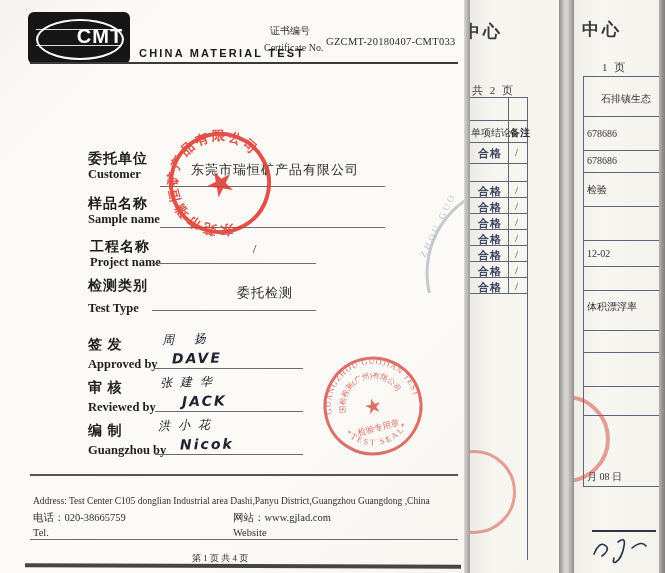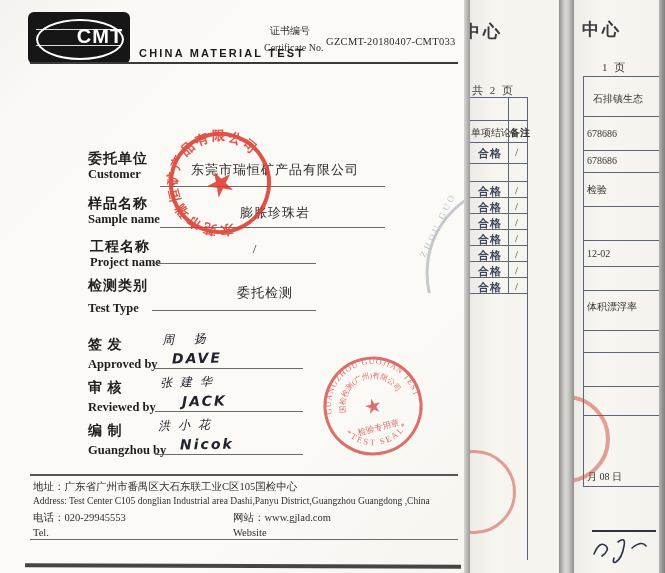--- a/index.html
+++ b/index.html
@@ -75,21 +75,20 @@
   <div class="abs cert-no">GZCMT-20180407-CMT033</div>
   <div class="abs hrule"></div>
 
   <div class="abs lbl-cn" style="left:88px;top:150px">委托单位</div>
   <div class="abs lbl-en" style="left:88px;top:167px">Customer</div>
   <div class="abs fval" style="left:165px;top:161px;width:220px">东莞市瑞恒矿产品有限公司</div>
   <div class="abs uline" style="left:160px;top:186px;width:225px"></div>
 
   <div class="abs lbl-cn" style="left:88px;top:195px">样品名称</div>
   <div class="abs lbl-en" style="left:88px;top:212px">Sample name</div>
-  <div class="abs fval" style="left:165px;top:204px;width:220px">膨胀珍珠岩</div>
   <div class="abs uline" style="left:160px;top:227px;width:225px"></div>
 
   <div class="abs lbl-cn" style="left:90px;top:238px">工程名称</div>
   <div class="abs lbl-en" style="left:90px;top:255px">Project name</div>
   <div class="abs fval" style="left:200px;top:241px;width:110px">/</div>
   <div class="abs uline" style="left:152px;top:263px;width:164px"></div>
 
   <div class="abs lbl-cn" style="left:88px;top:277px">检测类别</div>
   <div class="abs lbl-en" style="left:88px;top:301px">Test Type</div>
   <div class="abs fval" style="left:200px;top:284px;width:130px">委托检测</div>
@@ -143,27 +142,27 @@
       <textPath href="#tsBot" startOffset="12">*TEST SEAL*</textPath>
     </text>
     <text font-size="7.5" fill="#d6514a">
       <textPath href="#tsIn" startOffset="0">国检检测(广州)有限公司</textPath>
     </text>
     <text x="53" y="60" text-anchor="middle" font-size="20" fill="#d6514a">★</text>
     <text x="53" y="78" text-anchor="middle" font-size="8.5" fill="#d6514a">检验专用章</text>
   </svg>
 
   <div class="abs" style="left:30px;top:474px;width:428px;height:1.5px;background:#555"></div>
-  <div class="abs foot" style="left:33px;top:480px">地址：广东省广州市番禺区大石东联工业C区105国检中心</div>
   <div class="abs foot" style="left:33px;top:496px;font-size:9.5px">Address: Test Center C105 donglian Industrial area Dashi,Panyu District,Guangzhou Guangdong ,China</div>
-  <div class="abs foot" style="left:33px;top:511px">电话：020-29945553</div>
+  <div class="abs foot" style="left:33px;top:511px">电话：020-38665759</div>
   <div class="abs foot" style="left:233px;top:511px">网站：www.gjlad.com</div>
   <div class="abs foot" style="left:33px;top:527px">Tel.</div>
   <div class="abs foot" style="left:233px;top:527px">Website</div>
   <div class="abs uline" style="left:30px;top:539px;width:428px"></div>
+  <div class="abs foot" style="left:120px;top:552px;width:200px;text-align:center;font-size:9px">第 1 页  共 4 页</div>
   <div class="abs bottom-bar"></div>
 </div>
 
 <div class="abs edge-shadow"></div>
 
 <div class="abs strip2">
   <div class="abs strip-top" style="left:-7px;top:20px">中心</div>
   <div class="abs strip-pg" style="left:2px;top:83px">共 2 页</div>
 
   <div class="abs tline" style="left:0;top:97px;width:58px;height:1px"></div>
@@ -218,21 +217,21 @@
   <div class="abs tline" style="left:9px;top:206px;width:76px;height:1px"></div>
   <div class="abs tline" style="left:9px;top:240px;width:76px;height:1px"></div>
   <div class="abs tline" style="left:9px;top:266px;width:76px;height:1px"></div>
   <div class="abs tline" style="left:9px;top:290px;width:76px;height:1px"></div>
   <div class="abs tline" style="left:9px;top:330px;width:76px;height:1px"></div>
   <div class="abs tline" style="left:9px;top:352px;width:76px;height:1px"></div>
   <div class="abs tline" style="left:9px;top:386px;width:76px;height:1px"></div>
   <div class="abs tline" style="left:9px;top:415px;width:76px;height:1px"></div>
   <div class="abs tline" style="left:9px;top:486px;width:76px;height:1px"></div>
 
-  <div class="abs cellt" style="left:19px;top:92px">石排镇生态</div>
+  <div class="abs cellt" style="left:27px;top:92px">石排镇生态</div>
   <div class="abs cellt" style="left:13px;top:128px">678686</div>
   <div class="abs cellt" style="left:13px;top:155px">678686</div>
   <div class="abs cellt" style="left:13px;top:183px">检验</div>
   <div class="abs cellt" style="left:13px;top:248px">12-02</div>
   <div class="abs cellt" style="left:13px;top:300px">体积漂浮率</div>
   <div class="abs cellt" style="left:13px;top:470px">月 08 日</div>
 
   <div class="abs arc" style="left:-52px;top:395px;width:80px;height:80px;border-width:4px"></div>
 
   <div class="abs" style="left:18px;top:530px;width:64px;height:1.5px;background:#2f3442"></div>

